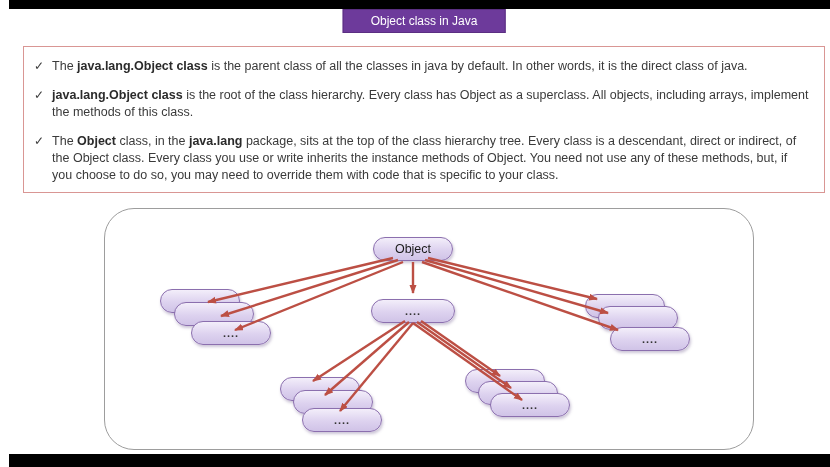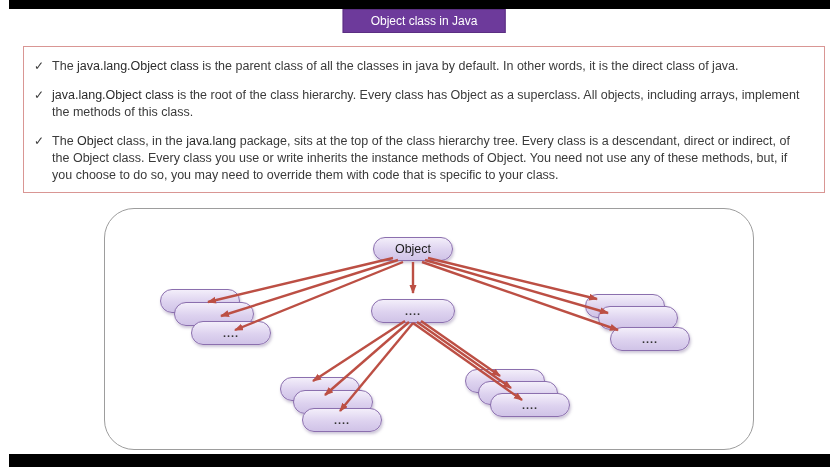--- a/index.html
+++ b/index.html
@@ -14,21 +14,21 @@
              border:1px solid #5b2f82;padding:0 27px;height:22px;line-height:22px;
              font-size:12px;white-space:nowrap;}
 
   .text-box{position:absolute;left:14px;top:46px;width:802px;height:147px;
             border:1px solid var(--text-box-border,#d99694);background:#fff;
             box-sizing:border-box;padding:11px 14px 0 10px;color:var(--body-text,#3a3a3a);
             font-size:12.5px;line-height:17px;}
   .bullet{display:flex;margin-bottom:12px;}
   .check{flex:0 0 auto;margin-right:8px;font-size:12px;color:#404040;}
   .bullet-text{display:block;}
-  .b{font-weight:normal;color:#2b2b2b;}
+  .b{font-weight:bold;color:#2b2b2b;}
 
   .diagram{position:absolute;left:95px;top:208px;width:650px;height:242px;
            border:1.5px solid var(--diagram-border,#9d9d9d);border-radius:30px;
            box-sizing:border-box;background:#fff;}
   .arrows{position:absolute;left:0;top:0;width:650px;height:242px;z-index:3;pointer-events:none;}
   .arrows line{stroke:var(--arrow,#bc4f44);stroke-width:2.4px;}
   .ah{fill:var(--arrow,#bc4f44);}
 
   .pill{position:absolute;height:24px;width:80px;z-index:2;box-sizing:border-box;
         border:1.5px solid var(--pill-border,#8b6fae);border-radius:12px;

